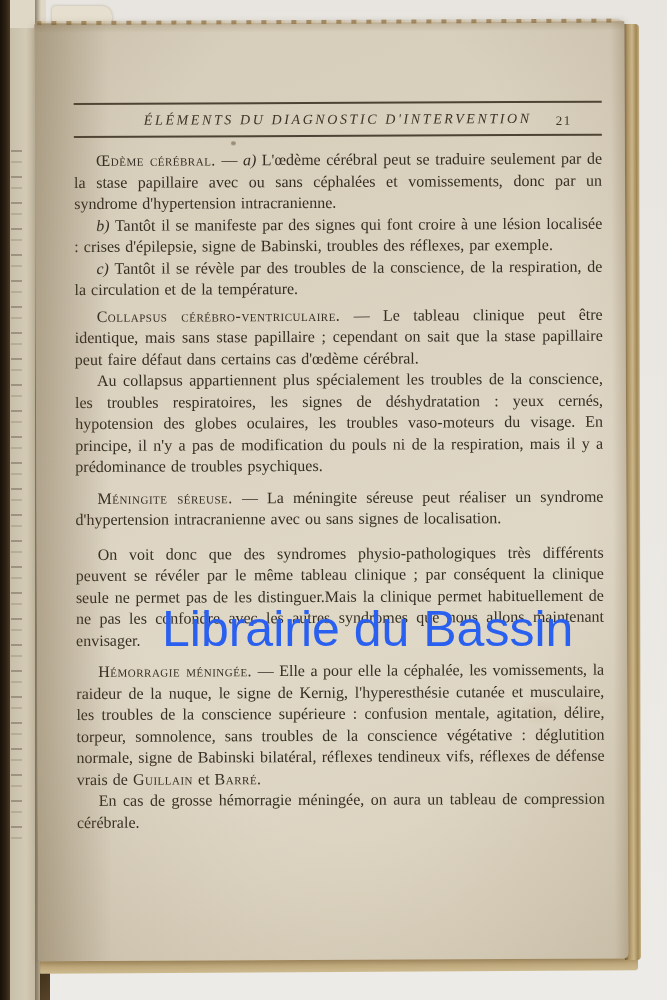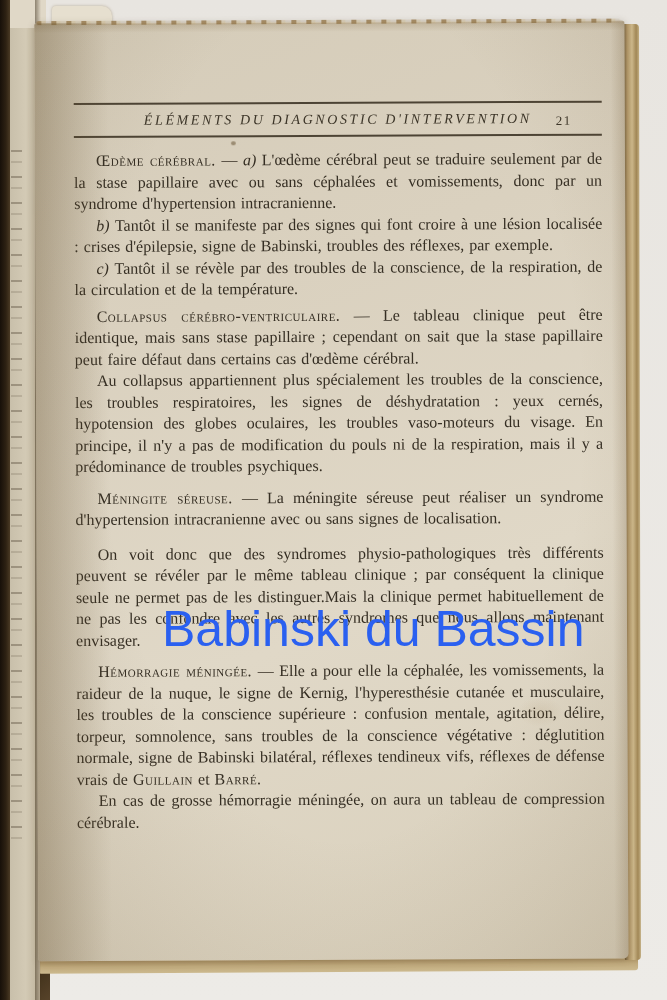--- a/index.html
+++ b/index.html
@@ -127,15 +127,15 @@
       </div>
     </div>
 
     <div class="gutter-shadow"></div>
     <div class="right-inner-shade"></div>
     <div class="stain-a"></div>
     <div class="stain-b"></div>
     <div class="vignette"></div>
   </div>
 
-  <div class="watermark">Babinski du Bassin</div>
+  <div class="watermark">Librairie du Bassin</div>
 
 </div>
 
 </body></html>

